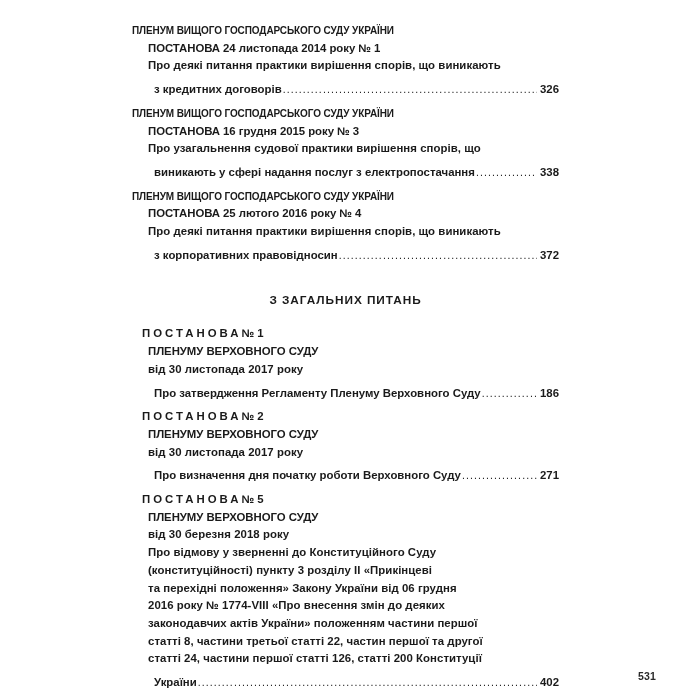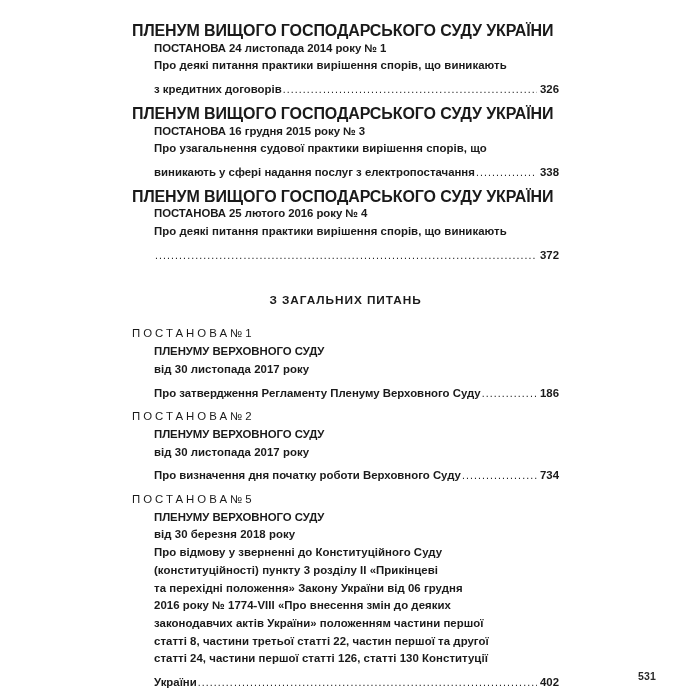--- a/index.html
+++ b/index.html
@@ -32,25 +32,25 @@
 
   
   .line {
     font-size: 11.4px;
     line-height: 17.7px;
     white-space: nowrap;
     letter-spacing: 0.05px;
   }
 
   .lvl0 { margin-left: 0px; }
-  .lvl1 { margin-left: 22px; }
+  .lvl1 { margin-left: 16px; }
 
   .head {
     font-weight: 700;
-    font-size: 16px;
+    font-size: 10px;
     line-height: 17.7px;
     letter-spacing: -0.1px;
   }
 
   .subhead {
     font-weight: 700;
     font-size: 11.4px;
     line-height: 17.7px;
     letter-spacing: -0.05px;
   }
@@ -103,24 +103,25 @@
     font-size: 11.8px;
     line-height: 18px;
     letter-spacing: 0.95px;
     margin-top: 27px;
     margin-bottom: 16px;
     width: 427px;
   }
 
   
   .postanova-label {
-    font-weight: 400;
-    font-size: 11.4px;
-    line-height: 17.7px;
-    white-space: nowrap;
+    font-weight: 700;
+    font-size: 11.4px;
+    line-height: 17.7px;
+    white-space: nowrap;
+    margin-left: 10px;
   }
   .postanova-label .spaced {
     letter-spacing: 3.0px;
   }
   .postanova-label .num {
     letter-spacing: 0px;
   }
 
   .entry { }
 
@@ -165,20 +166,21 @@
       </div>
     </div>
 
     <div class="gap-entry"></div>
 
     <div class="entry">
       <div class="line lvl0 head">ПЛЕНУМ ВИЩОГО ГОСПОДАРСЬКОГО СУДУ УКРАЇНИ</div>
       <div class="line lvl1 subhead">ПОСТАНОВА 25 лютого 2016 року № 4</div>
       <div class="line lvl1 body-line">Про деякі питання практики вирішення спорів, що виникають</div>
       <div class="leader-row">
+        <span class="txt">з корпоративних правовідносин</span>
         <span class="dots">........................................................................................................................................................</span>
         <span class="pg">372</span>
       </div>
     </div>
 
     <div class="section-heading">
       <div>З ЗАГАЛЬНИХ ПИТАНЬ</div>
     </div>
 
     <div class="entry">
@@ -198,39 +200,39 @@
 
     <div class="entry">
       <div class="postanova-label lvl0">
         <span class="spaced">ПОСТАНОВА</span><span class="num">№ 2</span>
       </div>
       <div class="line lvl1 subhead">ПЛЕНУМУ ВЕРХОВНОГО СУДУ</div>
       <div class="line lvl1 body-line">від 30 листопада 2017 року</div>
       <div class="leader-row">
         <span class="txt">Про визначення дня початку роботи Верховного Суду</span>
         <span class="dots">........................................................................................................................................................</span>
-        <span class="pg">734</span>
+        <span class="pg">271</span>
       </div>
     </div>
 
     <div class="gap-entry"></div>
 
     <div class="entry">
       <div class="postanova-label lvl0">
         <span class="spaced">ПОСТАНОВА</span><span class="num">№ 5</span>
       </div>
       <div class="line lvl1 subhead">ПЛЕНУМУ ВЕРХОВНОГО СУДУ</div>
       <div class="line lvl1 body-line">від 30 березня 2018 року</div>
       <div class="line lvl1 body-line">Про відмову у зверненні до Конституційного Суду</div>
       <div class="line lvl1 body-line">(конституційності) пункту 3 розділу II «Прикінцеві</div>
       <div class="line lvl1 body-line">та перехідні положення» Закону України від 06 грудня</div>
       <div class="line lvl1 body-line">2016 року № 1774-VIII «Про внесення змін до деяких</div>
       <div class="line lvl1 body-line">законодавчих актів України» положенням частини першої</div>
       <div class="line lvl1 body-line">статті 8, частини третьої статті 22, частин першої та другої</div>
-      <div class="line lvl1 body-line">статті 24, частини першої статті 126, статті 130 Конституції</div>
+      <div class="line lvl1 body-line">статті 24, частини першої статті 126, статті 200 Конституції</div>
       <div class="leader-row">
         <span class="txt">України</span>
         <span class="dots">........................................................................................................................................................</span>
         <span class="pg">402</span>
       </div>
     </div>
 
   </div>
 
   <div class="folio">531</div>

